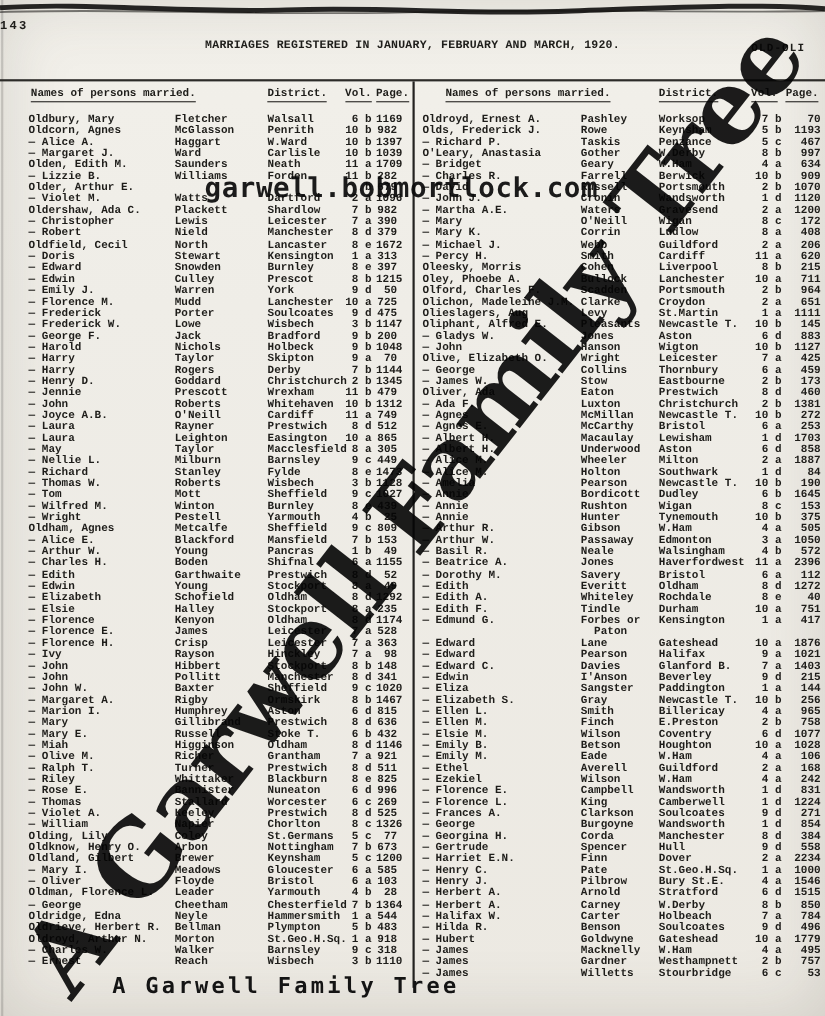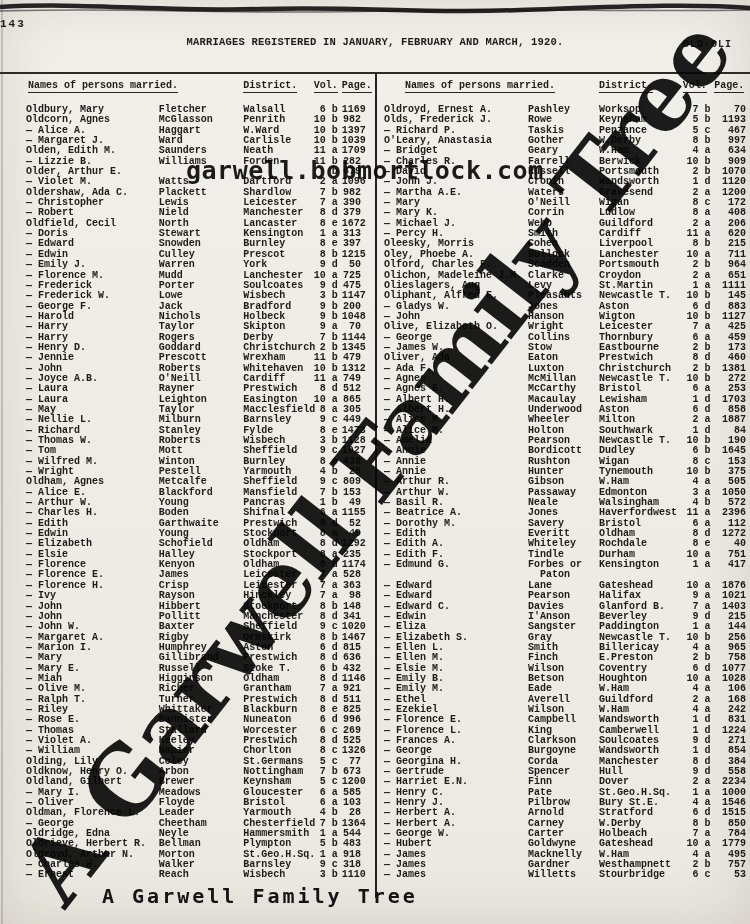--- a/index.html
+++ b/index.html
@@ -1153,25 +1153,32 @@
               <td class="c-page">1515</td>
             </tr>
             <tr>
               <td class="c-name">— Herbert A.</td>
               <td class="c-surname">Carney</td>
               <td class="c-district">W.Derby</td>
               <td class="c-vol">8 b</td>
               <td class="c-page">850</td>
             </tr>
             <tr>
-              <td class="c-name">— George W.</td>
+              <td class="c-name">— Halifax W.</td>
               <td class="c-surname">Carter</td>
               <td class="c-district">Holbeach</td>
               <td class="c-vol">7 a</td>
               <td class="c-page">784</td>
+            </tr>
+            <tr>
+              <td class="c-name">— Hilda R.</td>
+              <td class="c-surname">Benson</td>
+              <td class="c-district">Soulcoates</td>
+              <td class="c-vol">9 d</td>
+              <td class="c-page">496</td>
             </tr>
             <tr>
               <td class="c-name">— Hubert</td>
               <td class="c-surname">Goldwyne</td>
               <td class="c-district">Gateshead</td>
               <td class="c-vol">10 a</td>
               <td class="c-page">1779</td>
             </tr>
             <tr>
               <td class="c-name">— James</td>

